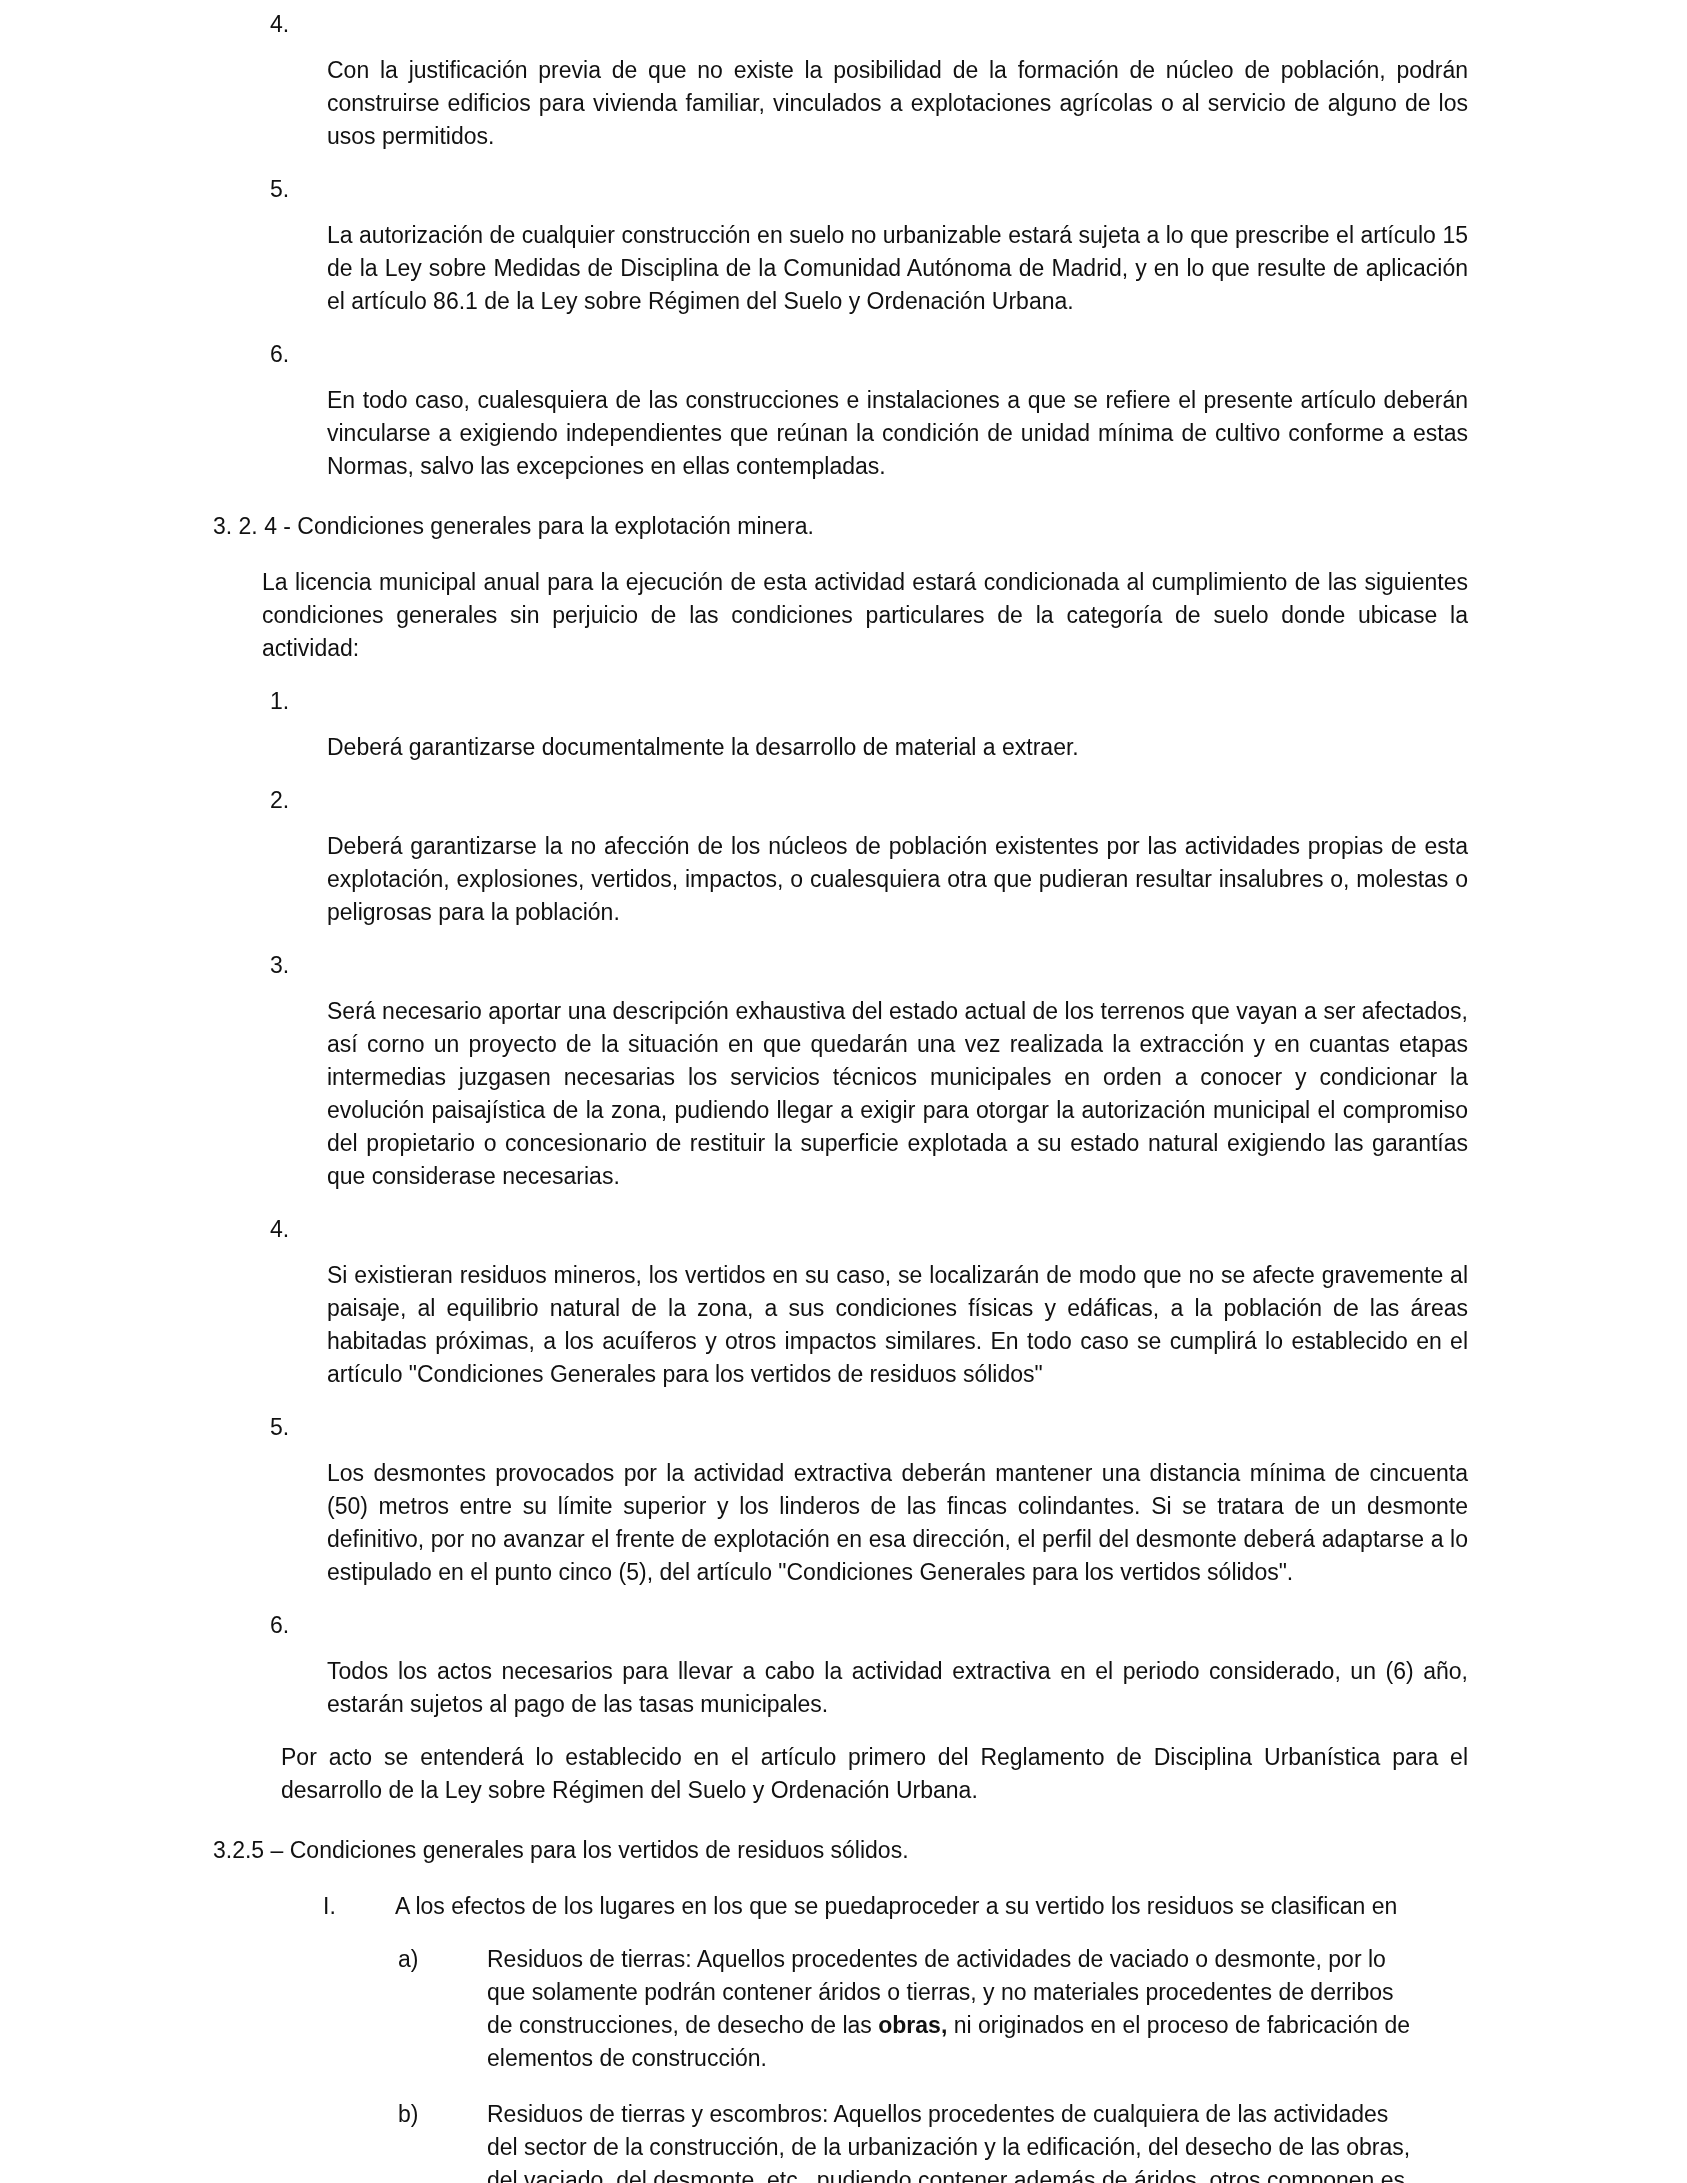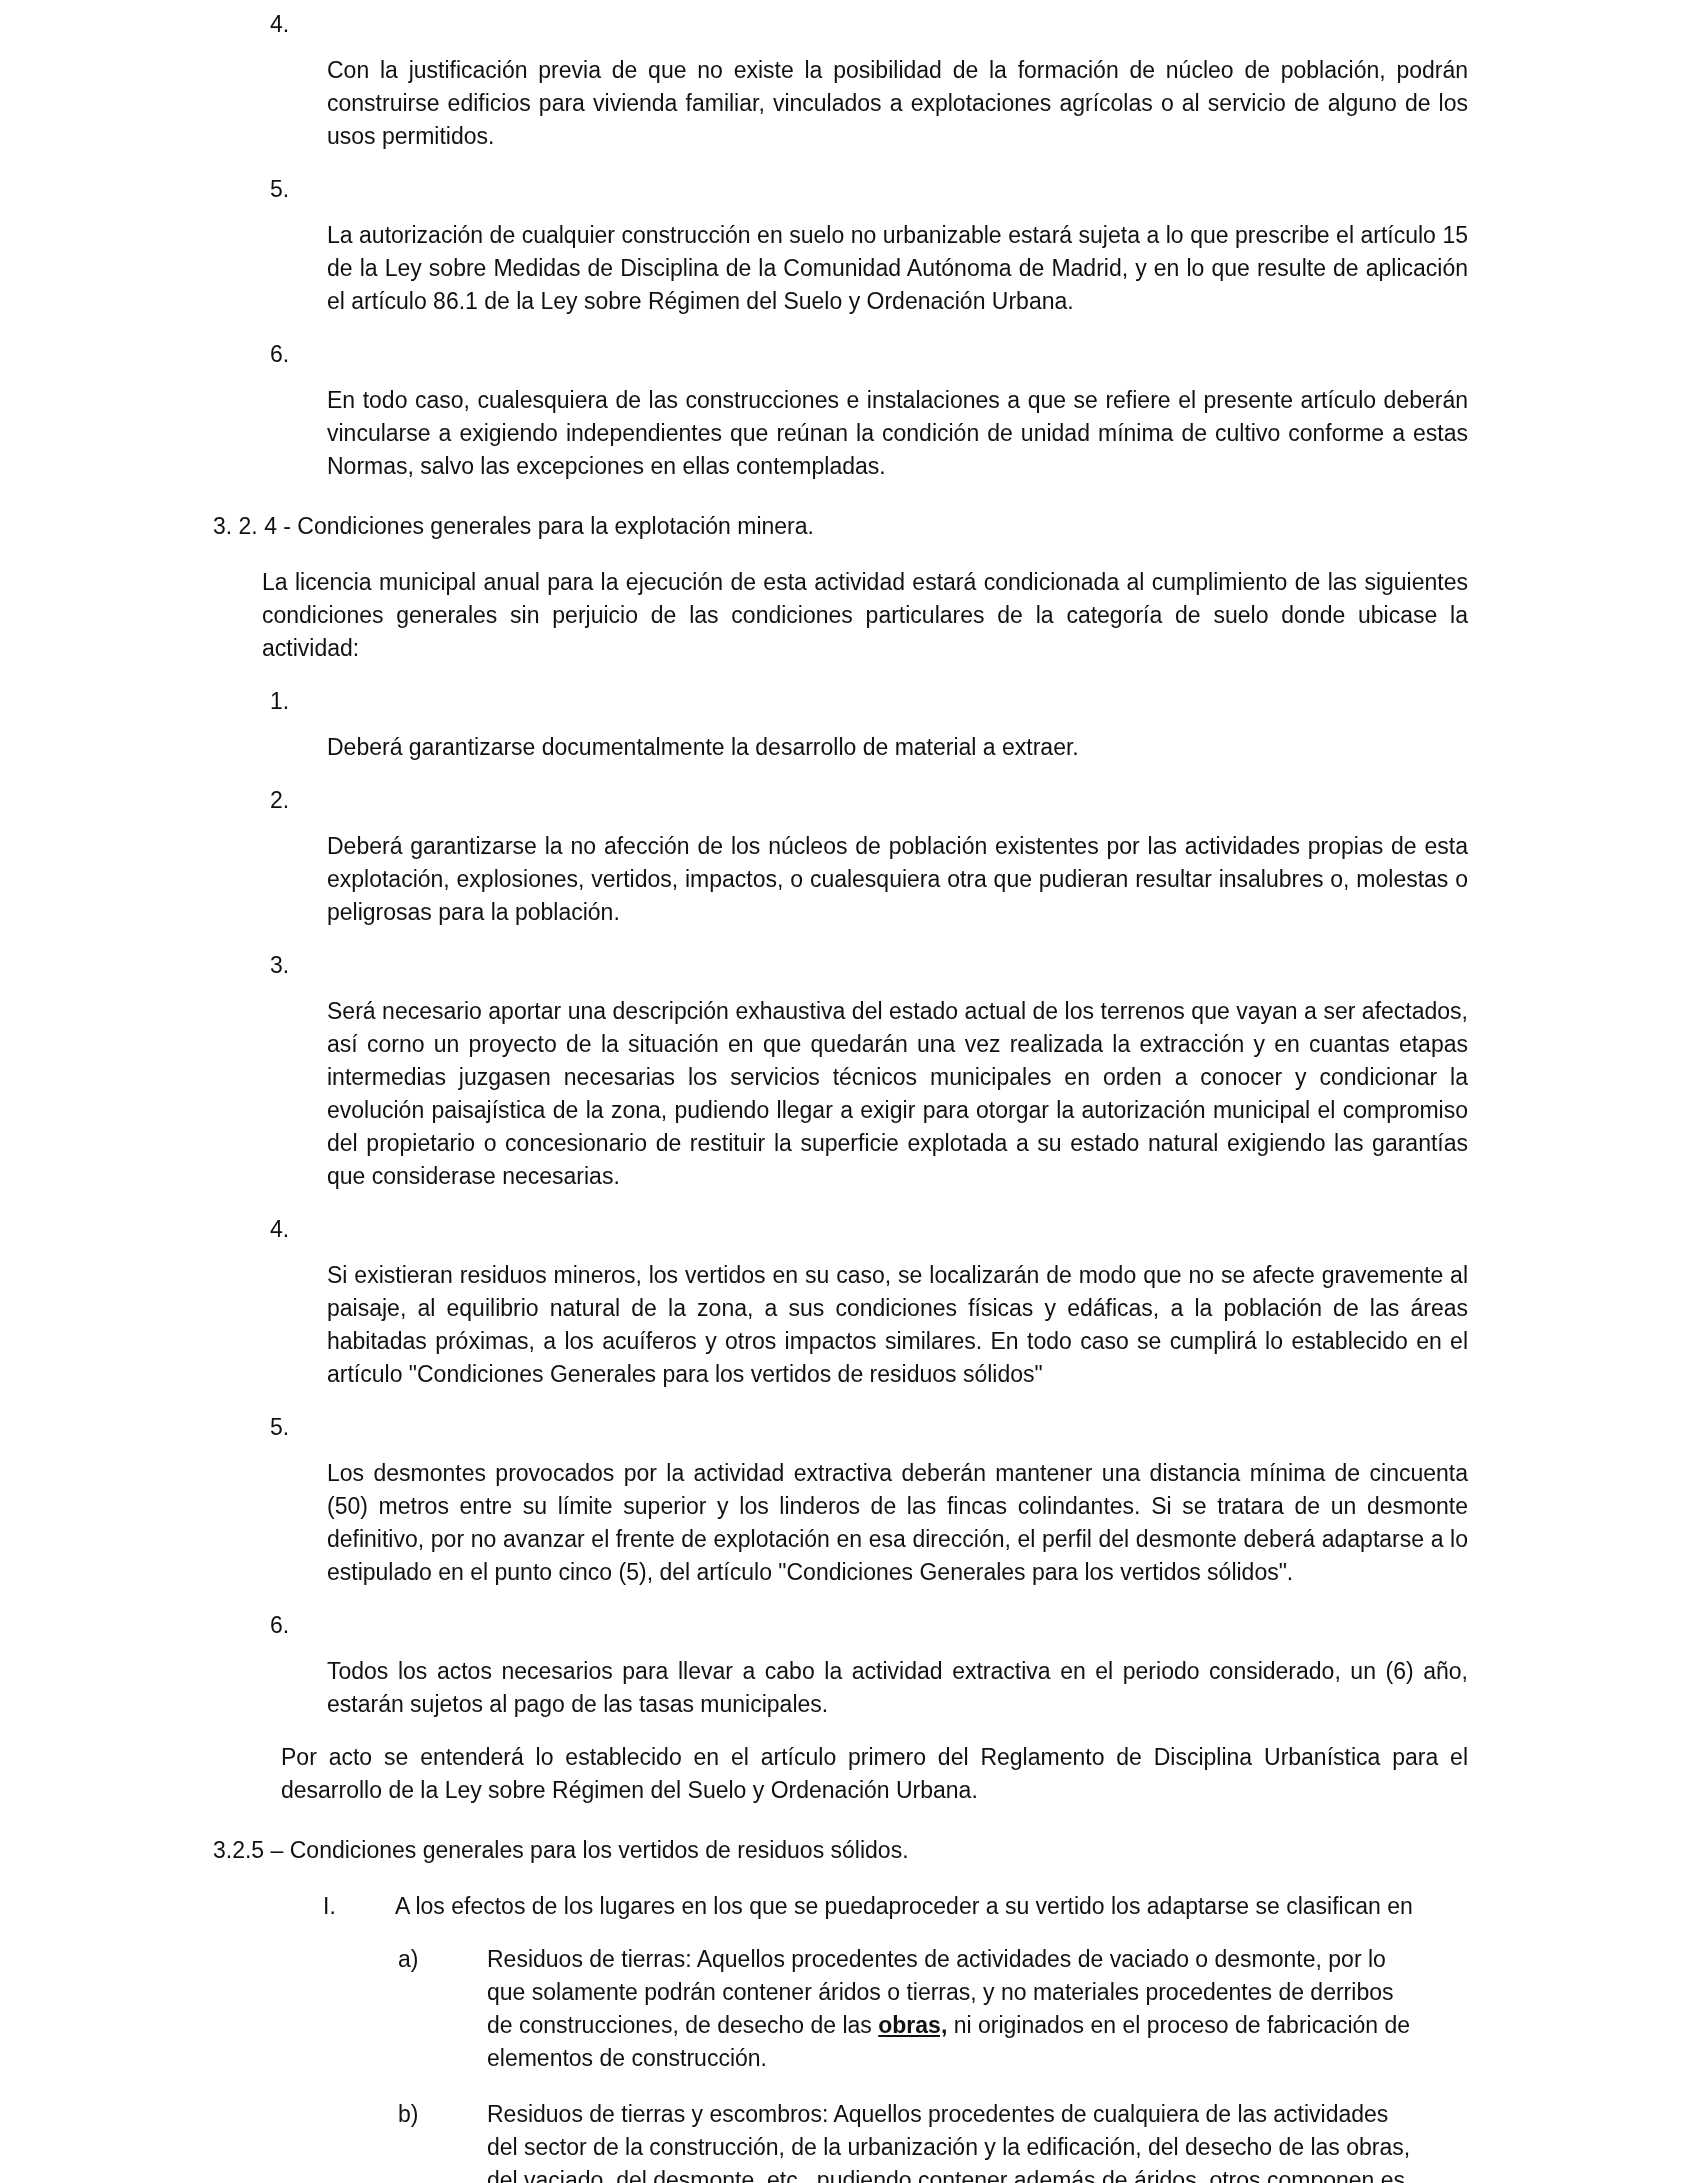--- a/index.html
+++ b/index.html
@@ -71,21 +71,20 @@
   .li3 > .marker {
     width: 89px;
     flex-shrink: 0;
   }
   .li3 > .text {
     flex: 1;
     text-align: left;
   }
   .bold {
     font-weight: bold;
-    text-decoration: underline;
   }
 </style>
 </head>
 <body>
 
 <div class="page">
 
   <div class="li1">
     <div class="marker">4.</div>
     <div class="text">Con la justificación previa de que no existe la posibilidad de la formación de núcleo de población, podrán construirse edificios para vivienda familiar, vinculados a explotaciones agrícolas o al servicio de alguno de los usos permitidos.</div>
@@ -134,21 +133,21 @@
     <div class="marker">6.</div>
     <div class="text">Todos los actos necesarios para llevar a cabo la actividad extractiva en el periodo considerado, un (6) año, estarán sujetos al pago de las tasas municipales.</div>
   </div>
 
   <div class="para deep">Por acto se entenderá lo establecido en el artículo primero del Reglamento de Disciplina Urbanística para el desarrollo de la Ley sobre Régimen del Suelo y Ordenación Urbana.</div>
 
   <div class="doc-heading">3.2.5 – Condiciones generales para los vertidos de residuos sólidos.</div>
 
   <div class="li2">
     <div class="marker">I.</div>
-    <div class="text">A los efectos de los lugares en los que se puedaproceder a su vertido los adaptarse se clasifican en</div>
+    <div class="text">A los efectos de los lugares en los que se puedaproceder a su vertido los residuos se clasifican en</div>
   </div>
 
   <div class="li3">
     <div class="marker">a)</div>
     <div class="text"><span>Residuos de tierras: Aquellos procedentes de actividades de vaciado o desmonte, por lo que solamente podrán contener áridos o tierras, y no materiales procedentes de derribos de construcciones, de desecho de las </span><span class="bold">obras,</span><span> ni originados en el proceso de fabricación de elementos de construcción.</span></div>
   </div>
 
   <div class="li3">
     <div class="marker">b)</div>
     <div class="text">Residuos de tierras y escombros: Aquellos procedentes de cualquiera de las actividades del sector de la construcción, de la urbanización y la edificación, del desecho de las obras, del vaciado, del desmonte, etc., pudiendo contener además de áridos, otros componen es y elementos de materiales de construcción. Su transporte y vertido se hará con arreglo a lo dispuesto por la Ordenanza Municipal  correspondiente.</div>

